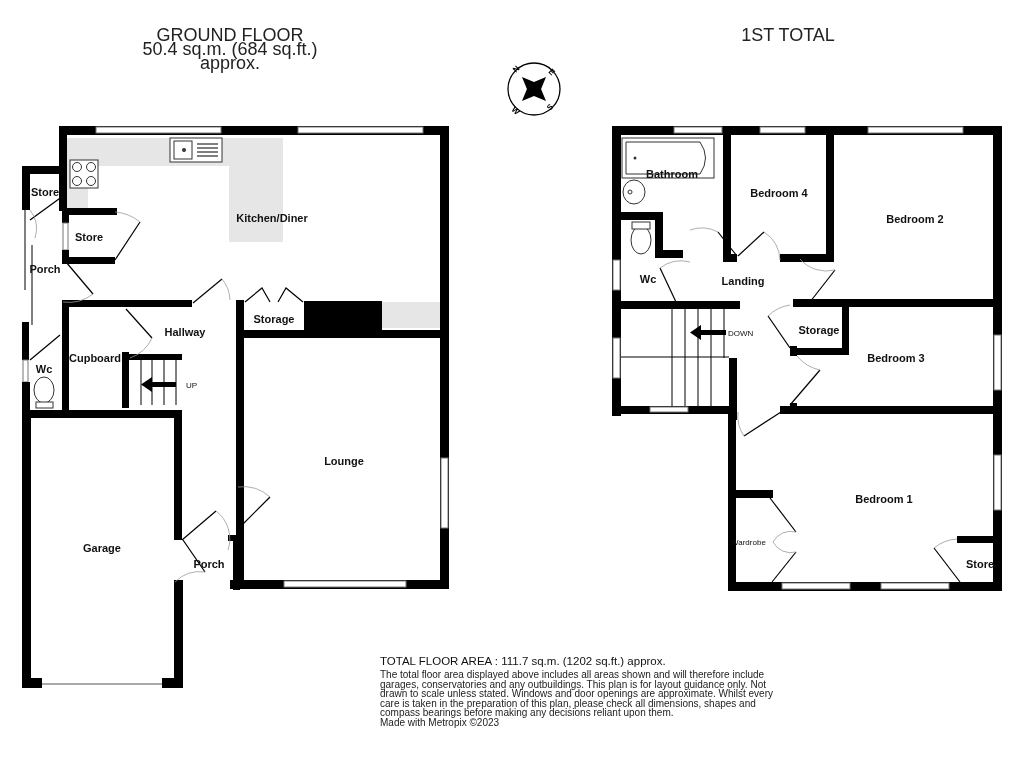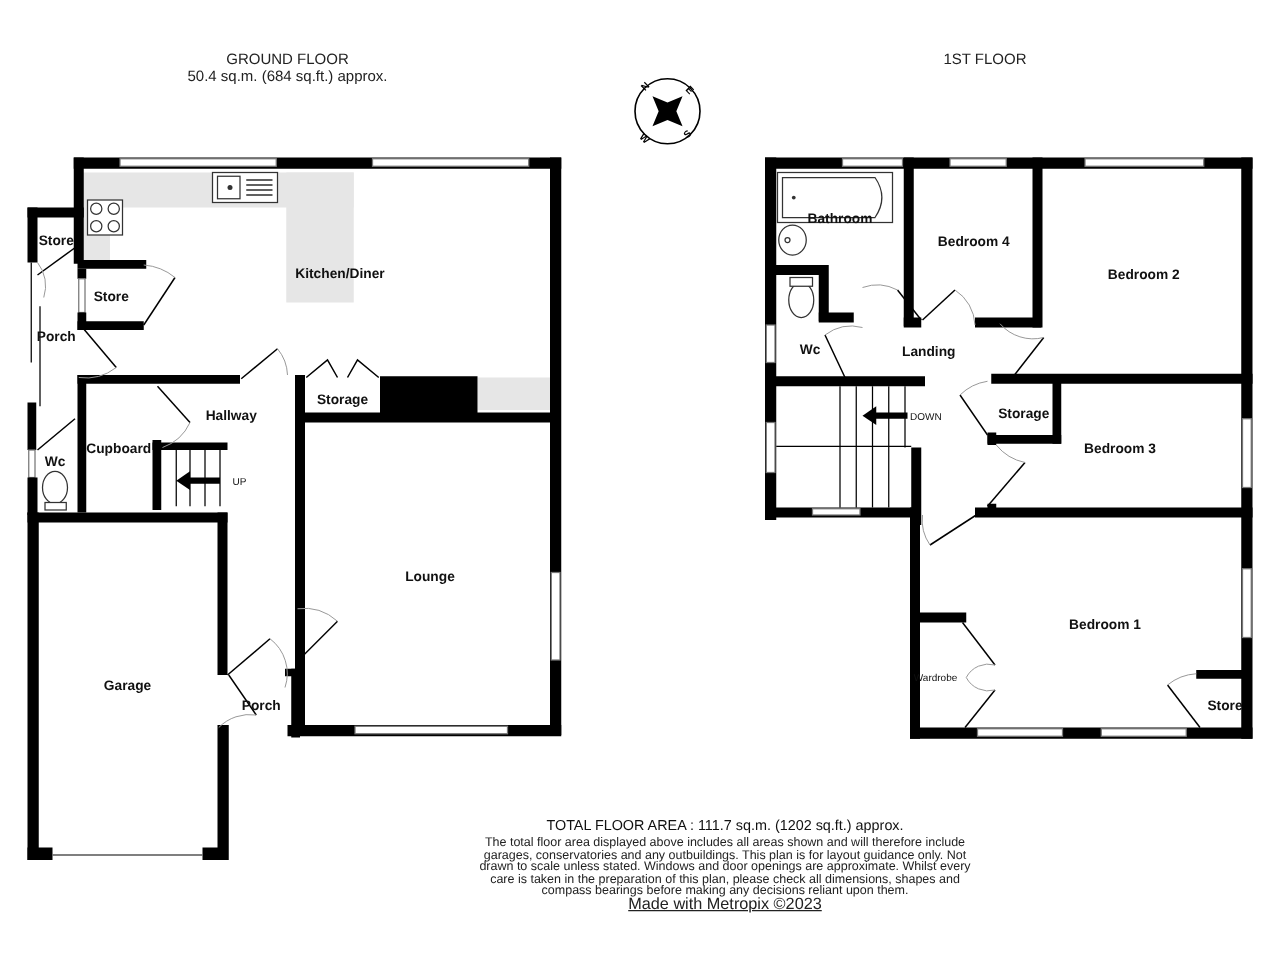--- a/index.html
+++ b/index.html
@@ -1,45 +1,45 @@
 <!DOCTYPE html>
 <html><head>
   <meta charset="utf-8">
   <style>
     html, body { margin: 0; padding: 0; background: #ffffff; }
     body { width: 1024px; height: 768px; position: relative; overflow: hidden; font-family: "Liberation Sans", sans-serif; color: #111; }
-    .floor-header { position: absolute; text-align: center; font-size: 12px; line-height: 14px; color: #222; margin-top: 12px; }
+    .floor-header { position: absolute; text-align: center; font-size: 18px; line-height: 14px; color: #222; }
     .floor-header .title { display: block; }
     .floor-header .area { display: block; }
     #gf-header { left: 110px; top: 28px; width: 240px; }
     #ff-header { left: 668px; top: 28px; width: 240px; }
     svg.plan { position: absolute; left: 0; top: 0; }
     .wall { fill: #000; }
     .win { fill: #fff; stroke: #777; stroke-width: 1; }
     .door { stroke: #000; stroke-width: 1.2; fill: none; }
     .arc { stroke: #999; stroke-width: 0.8; fill: none; }
     .counter { fill: #e6e6e6; }
     .fixture { fill: #fff; stroke: #333; stroke-width: 1; }
     .thin { stroke: #000; stroke-width: 1; fill: none; }
     .room-label { font-family: "Liberation Sans", sans-serif; font-weight: bold; font-size: 11px; fill: #111; }
     .small-label { font-family: "Liberation Sans", sans-serif; font-size: 8px; fill: #111; }
-    .footer { position: absolute; left: 380px; top: 655px; width: 400px; text-align: center; }
+    .footer { position: absolute; left: 380px; top: 655px; width: 400px; text-align: left; }
     .footer .total { font-size: 11.5px; color: #111; display: block; margin-bottom: 3px; }
     .footer .disclaimer { font-size: 10px; line-height: 9.5px; color: #222; display: block; }
-    .footer .credit { font-size: 13px; line-height: 10px; color: #222; display: block; text-decoration: underline; }
+    .footer .credit { font-size: 10px; line-height: 10px; color: #222; display: block; }
   </style>
 </head>
 <body>
 
 <div class="floor-header" id="gf-header">
   <span class="title">GROUND FLOOR</span>
   <span class="area">50.4 sq.m. (684 sq.ft.) approx.</span>
 </div>
 <div class="floor-header" id="ff-header">
-  <span class="title">1ST FLOOR</span>
+  <span class="title">1ST TOTAL</span>
 </div>
 
 <svg class="plan" width="1024" height="768" viewBox="0 0 1024 768">
 
   <g>
     <circle cx="534" cy="89" r="26" fill="none" stroke="#000" stroke-width="1.3"></circle>
     <path d="M534,72 L539,84 L551,89 L539,94 L534,106 L529,94 L517,89 L529,84 Z" fill="#000" transform="rotate(45 534 89)"></path>
     <text x="516" y="73" font-size="8" font-weight="bold" transform="rotate(-45 516 73)">N</text>
     <text x="548" y="72" font-size="8" font-weight="bold" transform="rotate(45 548 72)">E</text>
     <text x="550" y="111" font-size="8" font-weight="bold" transform="rotate(-45 550 111)">S</text>

